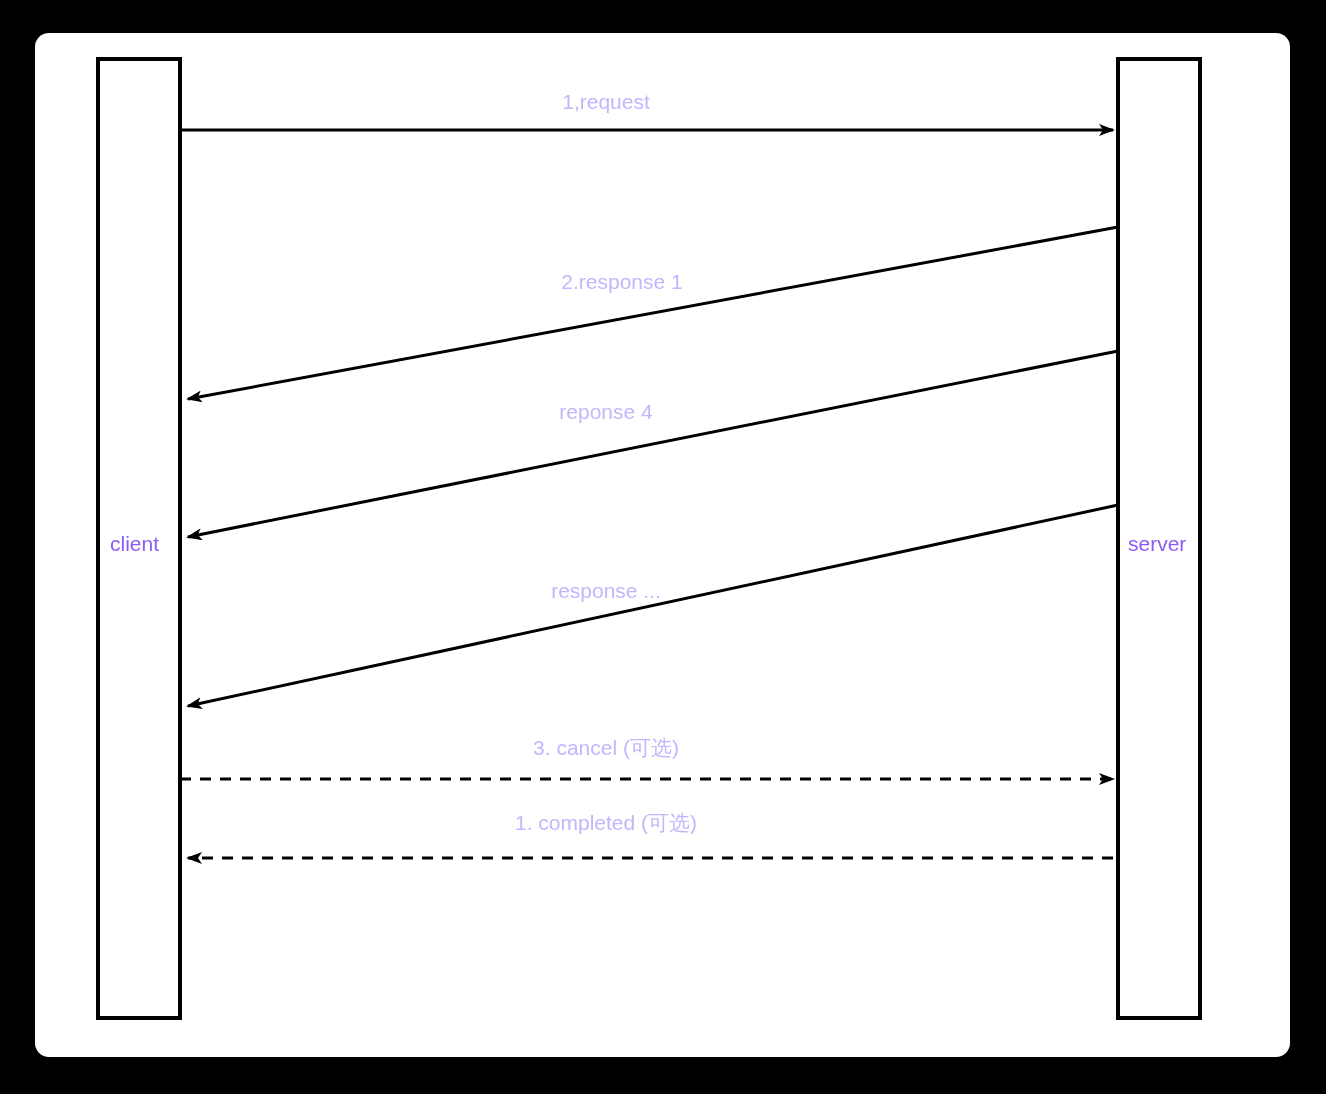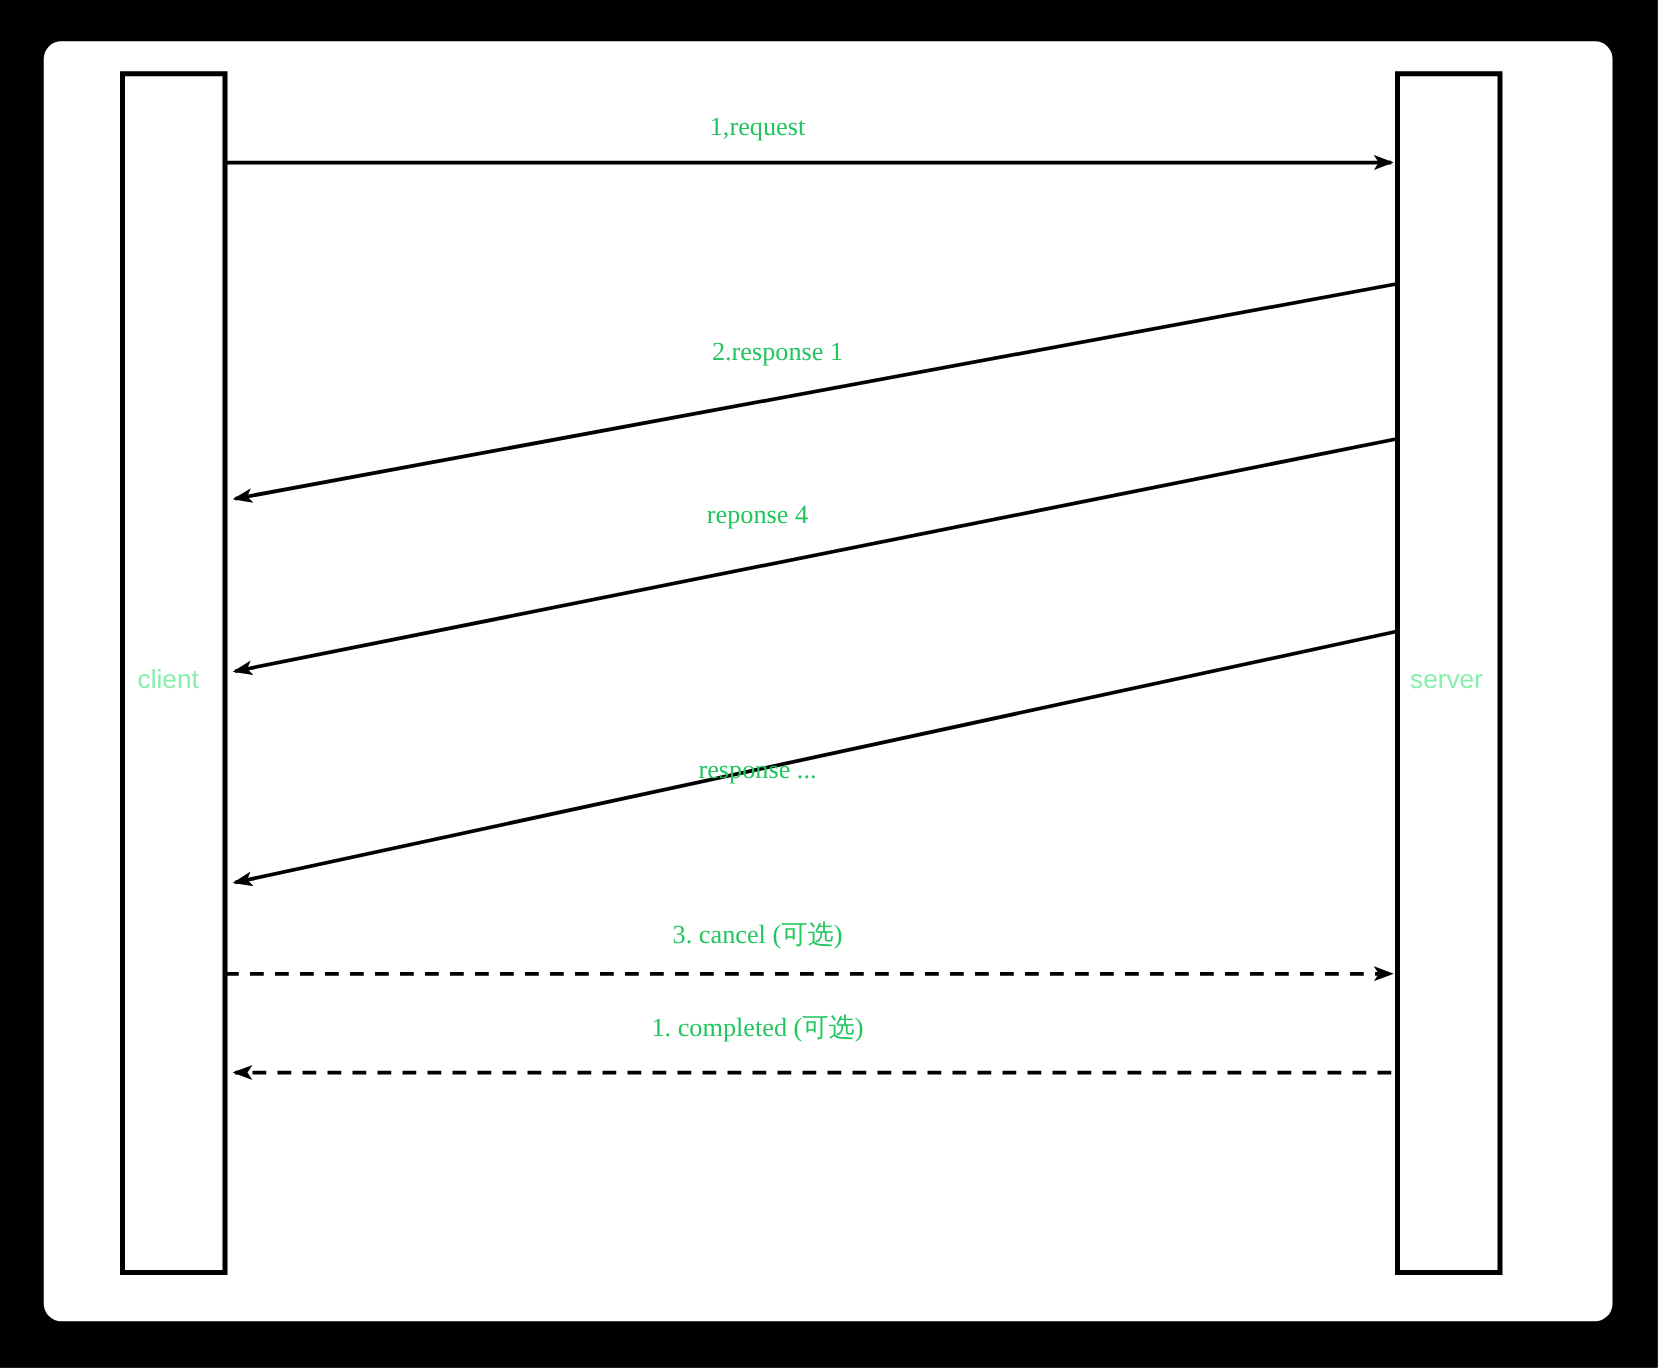--- a/index.html
+++ b/index.html
@@ -30,32 +30,32 @@
   }
   #sequence-svg {
     position: absolute;
     left: 0;
     top: 0;
     width: 1326px;
     height: 1094px;
   }
   .msg-label {
     position: absolute;
-    font-family: Liberation Serif, serif;
+    font-family: Liberation Sans, sans-serif;
     font-size: 21px;
-    color: #22c55e;
+    color: #c4b5fd;
     white-space: nowrap;
     transform: translateX(-50%);
     line-height: 1;
   }
   .actor-label {
     position: absolute;
     font-family: "Liberation Sans", "DejaVu Sans", sans-serif;
     font-size: 21px;
-    color: #86efac;
+    color: #8b5cf6;
     white-space: nowrap;
     line-height: 1;
   }
 </style>
 </head>
 <body>
 
 <div id="diagram-root">
 
   <div id="canvas-surface"></div>
@@ -85,17 +85,17 @@
 
     <line x1="1113" y1="858" x2="188" y2="858" stroke="#000000" stroke-width="3" stroke-dasharray="11,9" marker-end="url(#arrow-left)"></line>
   </svg>
 
   <div class="actor-label" style="left:110px; top:533px;">client</div>
   <div class="actor-label" style="left:1128px; top:533px;">server</div>
 
   <div class="msg-label" style="left:606px; top:91px;">1,request</div>
   <div class="msg-label" style="left:622px; top:271px;">2.response 1</div>
   <div class="msg-label" style="left:606px; top:401px;">reponse 4</div>
-  <div class="msg-label" style="left:606px; top:605px;">response ...</div>
+  <div class="msg-label" style="left:606px; top:580px;">response ...</div>
   <div class="msg-label" style="left:606px; top:737px;">3. cancel (可选)</div>
   <div class="msg-label" style="left:606px; top:812px;">1. completed (可选)</div>
 
 </div>
 
 </body></html>

